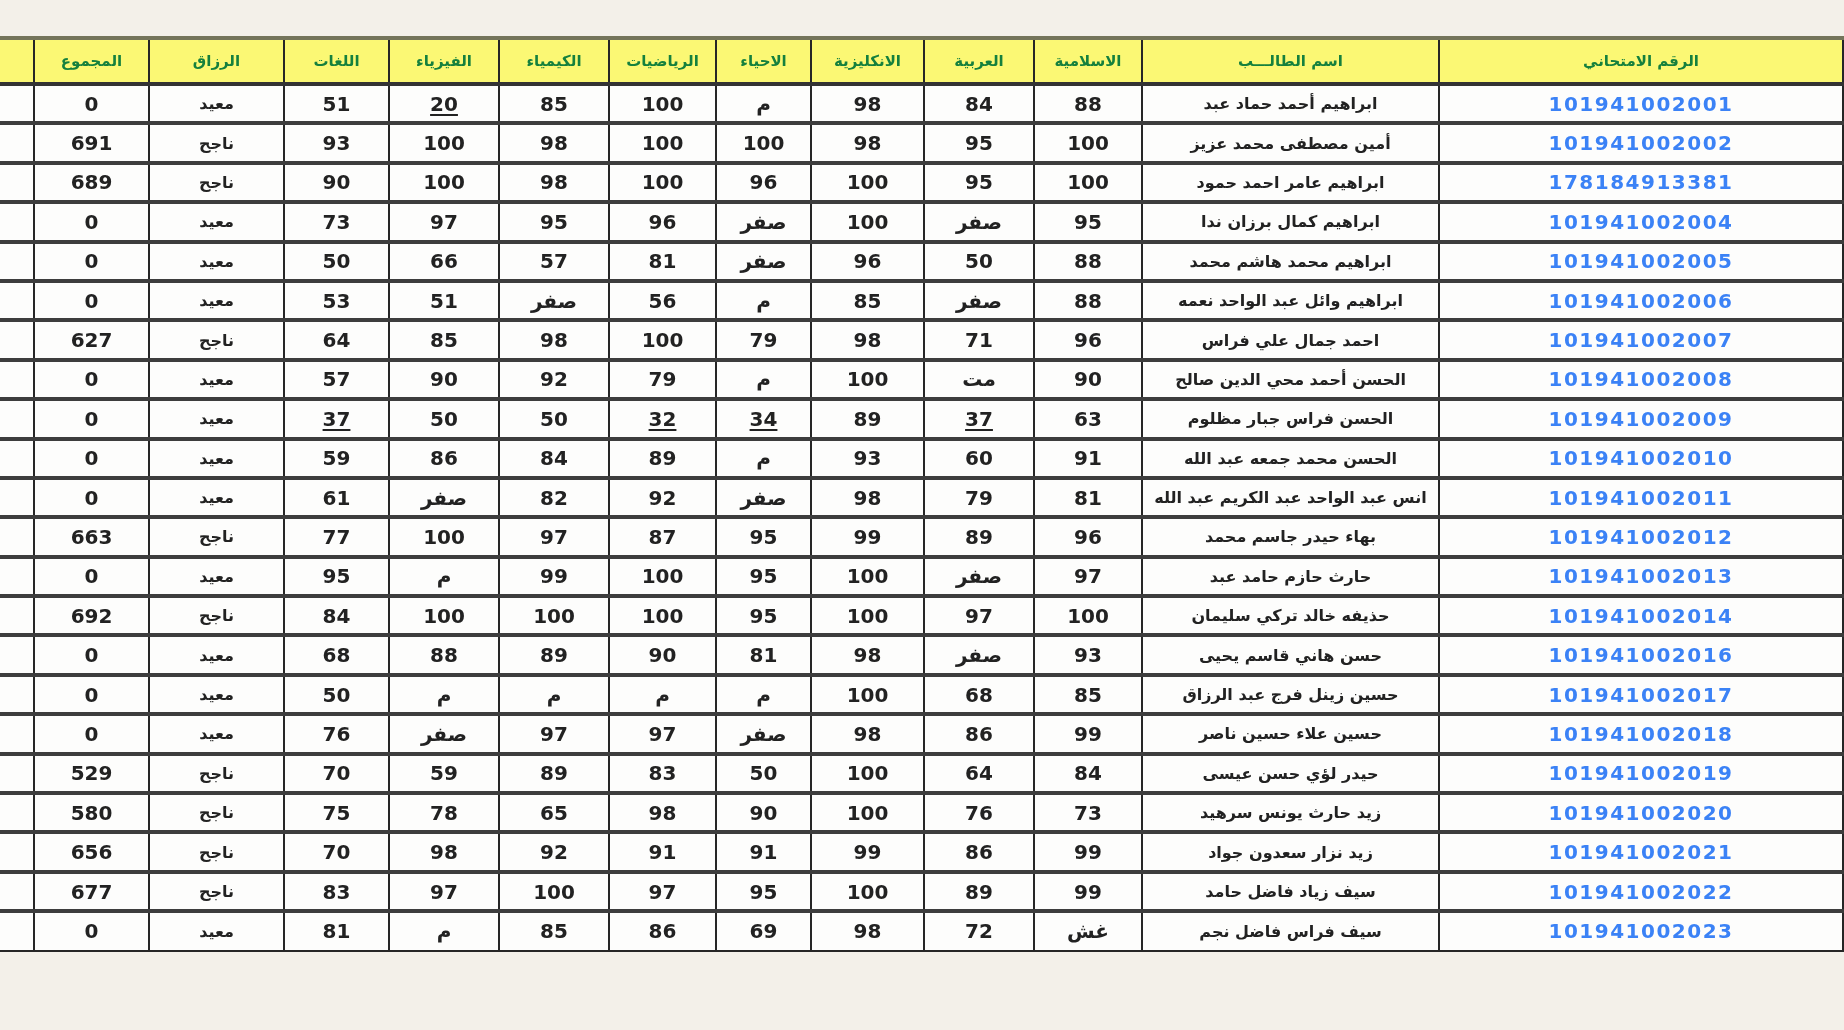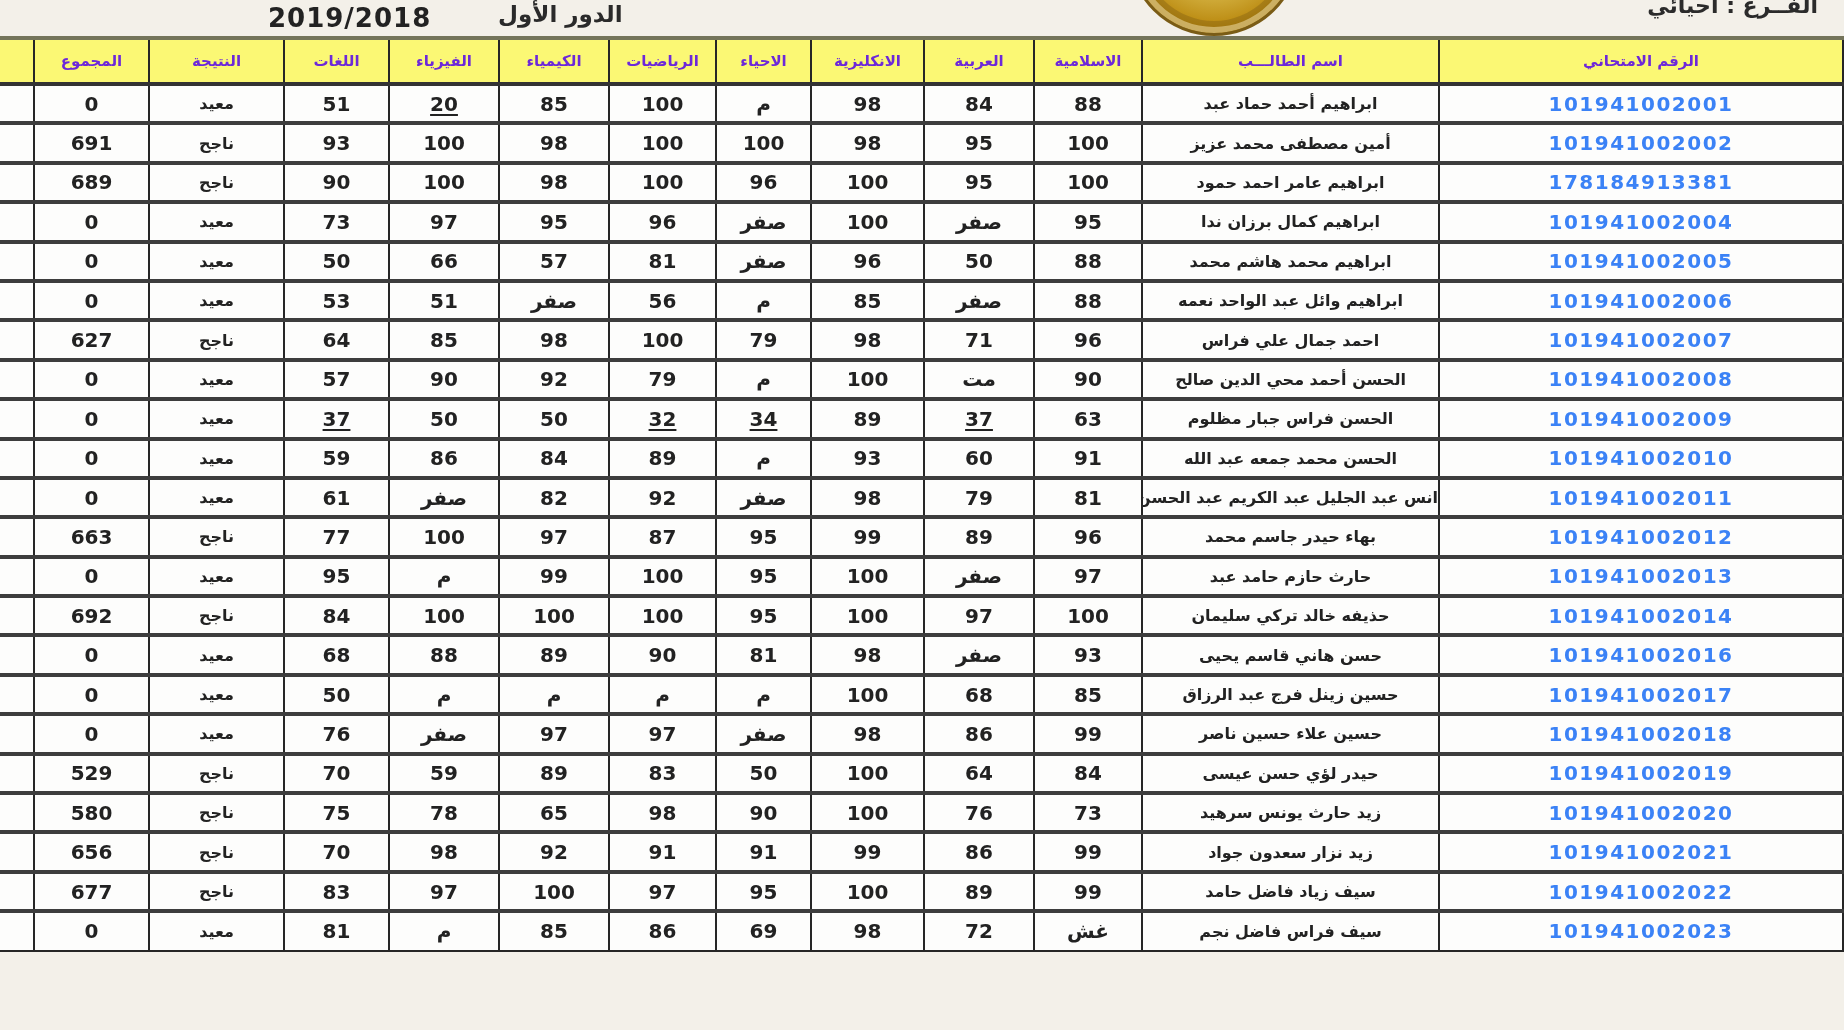--- a/index.html
+++ b/index.html
@@ -49,21 +49,21 @@
   table{
     border-collapse:collapse;table-layout:fixed;width:1904px;direction:rtl;
   }
   th,td{
     border:2px solid var(--border-dark);
     text-align:center;vertical-align:middle;
     overflow:hidden;white-space:nowrap;
   }
   thead th{
     background:var(--header-yellow);
-    height:46px;font-size:15px;font-weight:bold;color:#6d28d9;
+    height:46px;font-size:15px;font-weight:bold;color:#15803d;
     border-top:4px solid var(--olive-line);
     border-bottom:3px solid #111;
   }
   tbody td{
     background:var(--cell-bg);
     height:39.4px;
     border-top:4px solid var(--row-line);
     font-weight:bold;font-size:20px;color:#222;
   }
   tbody tr:first-child td{border-top:4px solid #333;}
@@ -72,26 +72,20 @@
   td.c-result{font-size:16px;margin-left:11px;}
   td.c-total{font-size:20px;}
   td.c-avg_edge{font-size:20px;}
   .u{text-decoration:underline;text-decoration-thickness:2px;text-underline-offset:3px;text-align:center;}
 </style>
 </head>
 <body>
 
 <div class="screen">
 
-  <div class="topbar">
-    <div class="year" dir="ltr">2019/2018</div>
-    <div class="round">الدور الأول</div>
-    <div class="logo"></div>
-    <div class="branch">الفــرع : احيائي</div>
-  </div>
 
   <div class="tablewrap">
     <table>
       <colgroup>
         <col style="width:404px">
           <col style="width:297px">
           <col style="width:108px">
         <col style="width:110px">
           <col style="width:113px">
           <col style="width:95px">
@@ -108,21 +102,21 @@
           <th>الرقم الامتحاني</th>
           <th>اسم الطالـــب</th>
           <th>الاسلامية</th>
           <th>العربية</th>
           <th>الانكليزية</th>
           <th>الاحياء</th>
           <th>الرياضيات</th>
           <th>الكيمياء</th>
           <th>الفيزياء</th>
           <th>اللغات</th>
-          <th>النتيجة</th>
+          <th>الرزاق</th>
           <th>المجموع</th>
           <th></th>
         </tr>
       </thead>
       <tbody>
           <tr>
             <td class="c-exam_no"><span>101941002001</span></td>
             <td class="c-name"><span>ابراهيم أحمد حماد عبد</span></td>
             <td class="c-islamic"><span>88</span></td>
             <td class="c-arabic"><span>84</span></td>
@@ -266,21 +260,21 @@
             <td class="c-math"><span>89</span></td>
             <td class="c-chemistry"><span>84</span></td>
             <td class="c-physics"><span>86</span></td>
             <td class="c-languages"><span>59</span></td>
             <td class="c-result"><span>معيد</span></td>
             <td class="c-total"><span>0</span></td>
             <td class="c-avg_edge"><span></span></td>
           </tr>
           <tr>
             <td class="c-exam_no"><span>101941002011</span></td>
-            <td class="c-name"><span>انس عبد الجليل عبد الكريم عبد الحسن</span></td>
+            <td class="c-name"><span>انس عبد الواحد عبد الكريم عبد الله</span></td>
             <td class="c-islamic"><span>81</span></td>
             <td class="c-arabic"><span>79</span></td>
             <td class="c-english"><span>98</span></td>
             <td class="c-biology"><span>صفر</span></td>
             <td class="c-math"><span>92</span></td>
             <td class="c-chemistry"><span>82</span></td>
             <td class="c-physics"><span>صفر</span></td>
             <td class="c-languages"><span>61</span></td>
             <td class="c-result"><span>معيد</span></td>
             <td class="c-total"><span>0</span></td>

